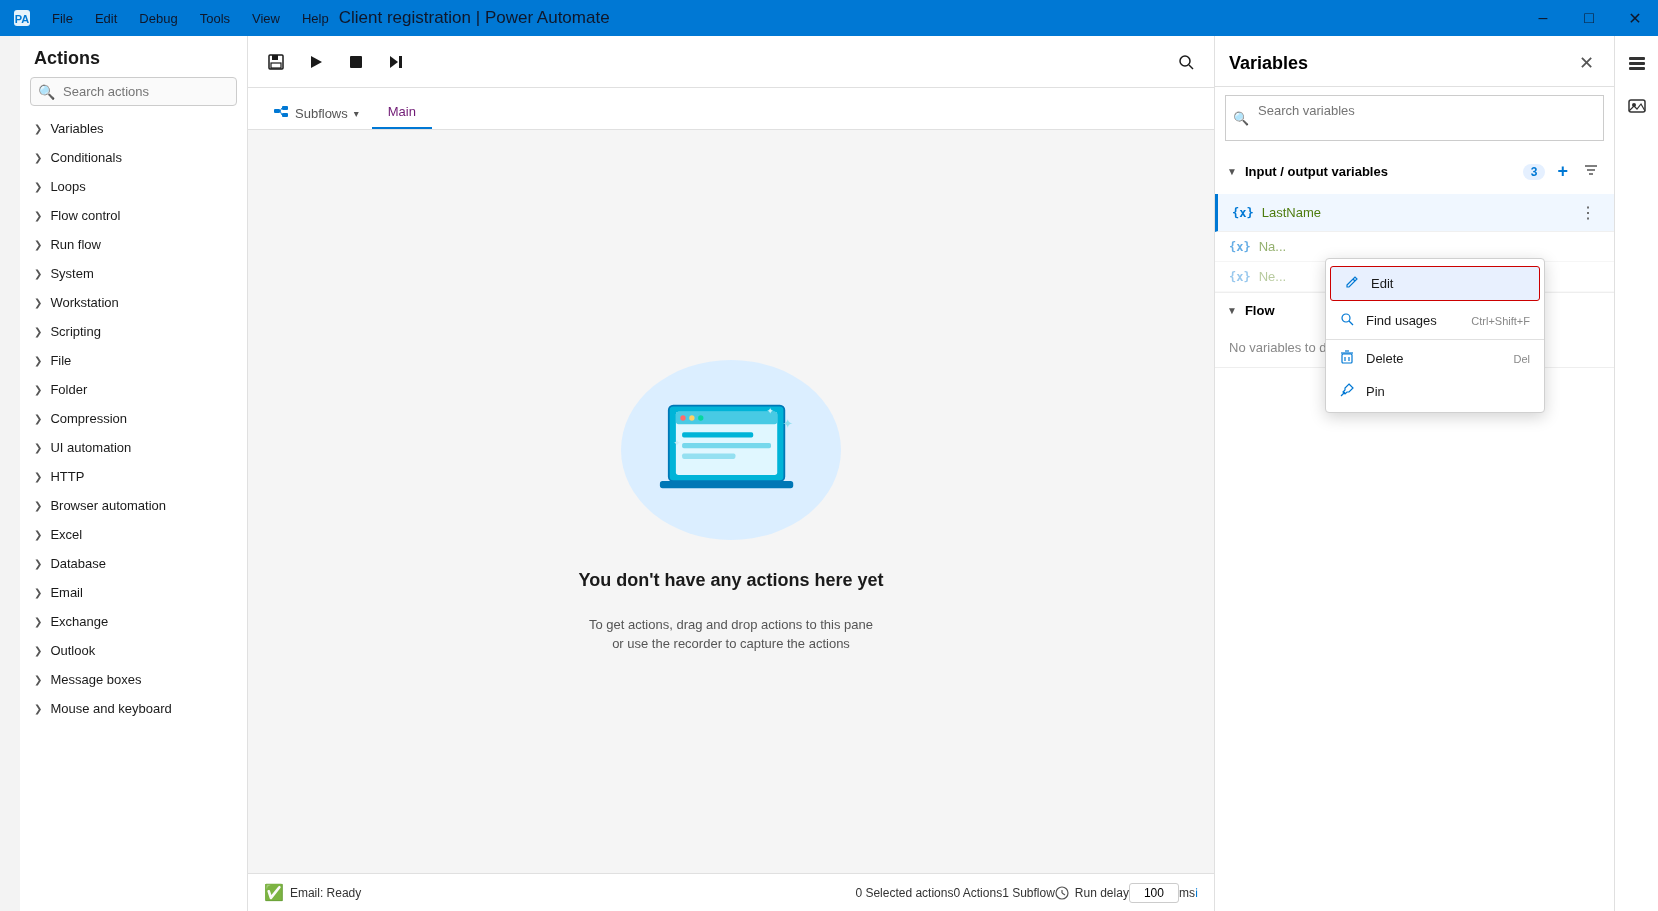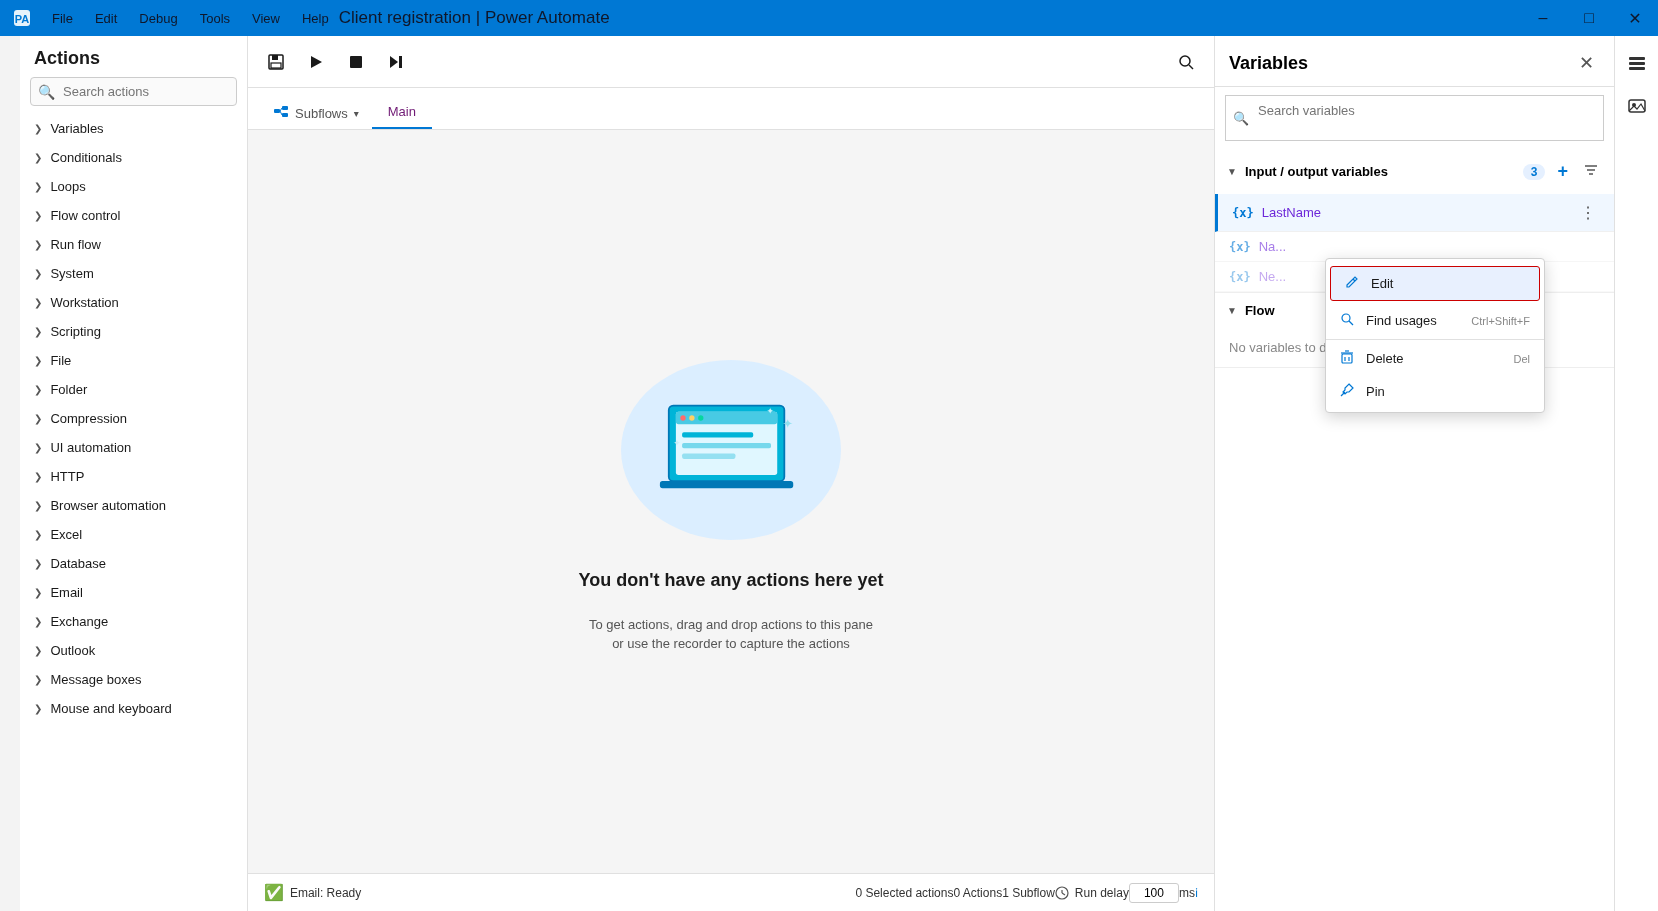--- a/index.html
+++ b/index.html
@@ -148,21 +148,21 @@
       padding: 1px 8px; font-size: 12px; font-weight: 600;
     }
     .var-add-btn { cursor: pointer; color: #0078d4; font-size: 18px; padding: 2px 4px; }
     .var-filter-btn { cursor: pointer; color: #555; font-size: 14px; padding: 2px 4px; }
 
     .var-item {
       display: flex; align-items: center; padding: 7px 14px; cursor: pointer;
       font-size: 13px; border-bottom: 1px solid #f0f0f0; position: relative;
     }
     .var-item-icon { color: #0078d4; font-size: 12px; margin-right: 8px; font-weight: 600; font-family: monospace; }
-    .var-item-name { flex: 1; color: #6d28d9; }
+    .var-item-name { flex: 1; color: #4d7c0f; }
     .var-item-menu { color: #555; cursor: pointer; font-size: 16px; padding: 2px 4px; }
 
     .var-flow-section { }
     .no-vars { padding: 12px 14px; color: #888; font-size: 13px; }
 
     
     .context-menu {
       position: absolute; background: white; border: 1px solid #d0d0d0;
       box-shadow: 0 4px 16px rgba(0,0,0,0.18); border-radius: 4px; z-index: 1000;
       min-width: 220px; padding: 4px 0;

